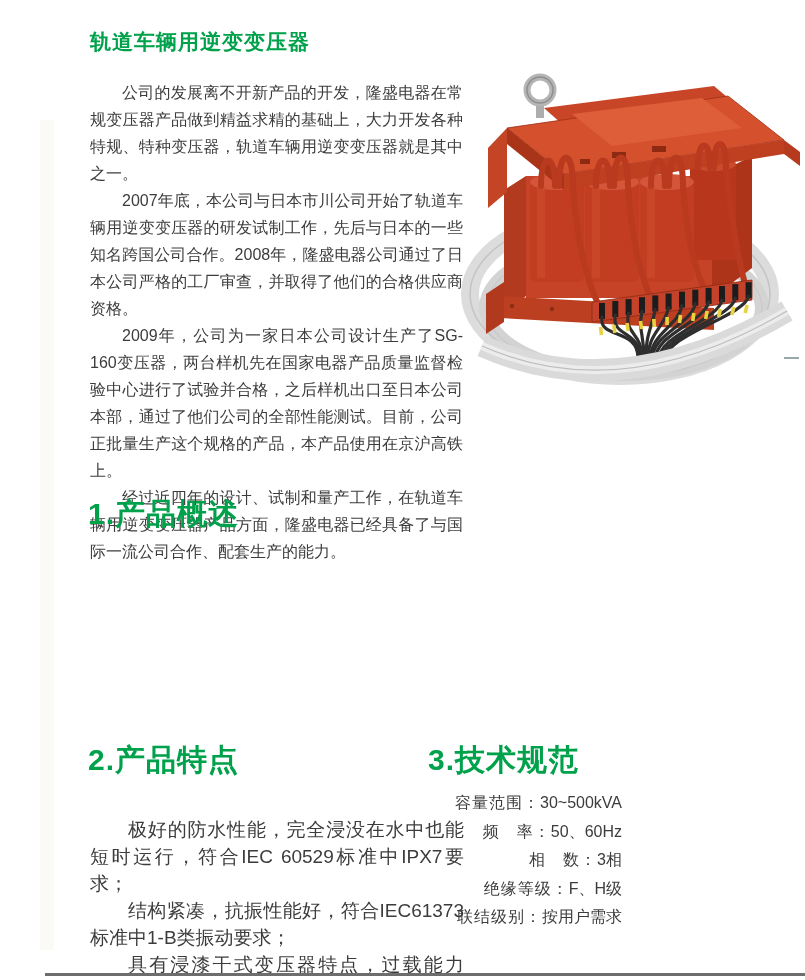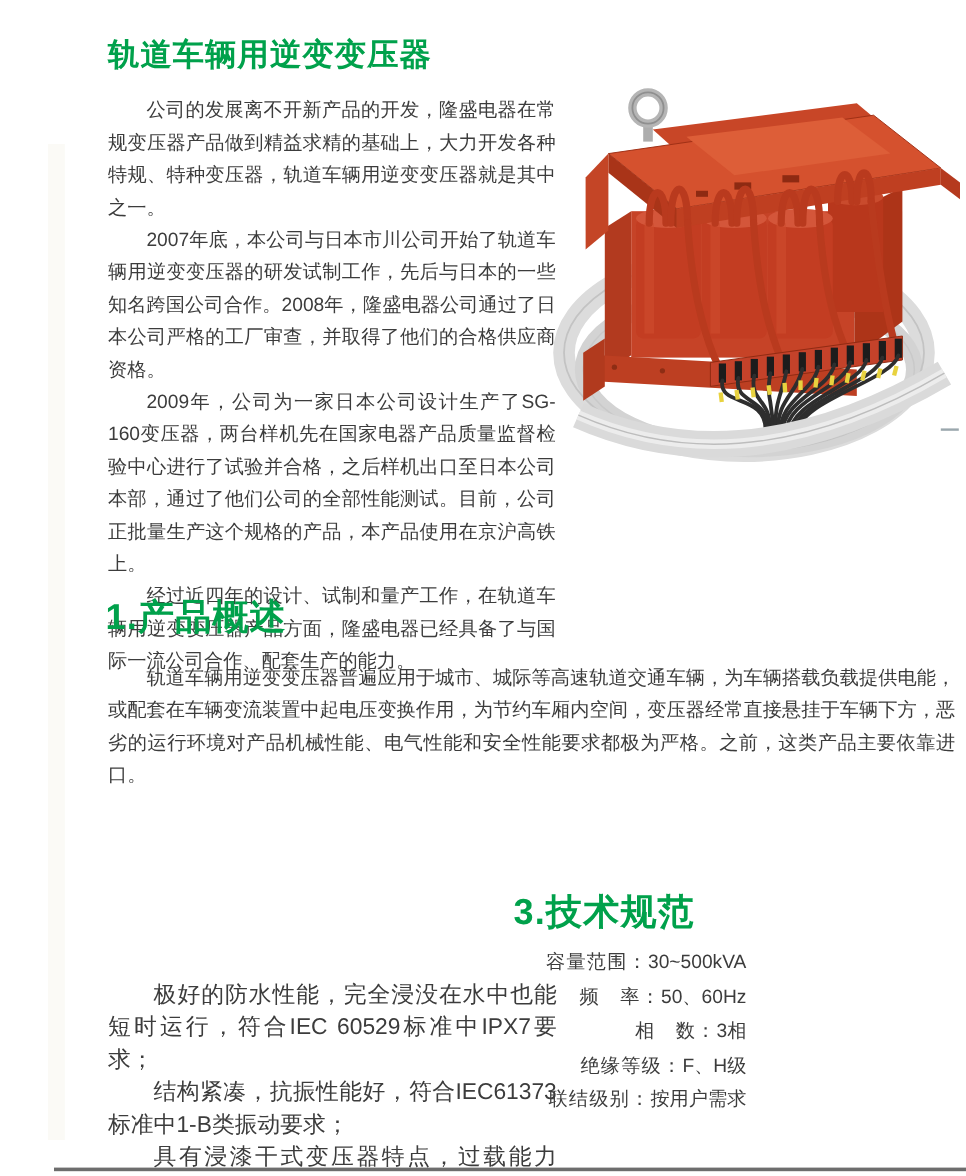--- a/index.html
+++ b/index.html
@@ -15,21 +15,21 @@
 
   .left-strip {
     position: absolute; left: 40px; top: 120px;
     width: 14px; height: 830px;
     background: #fbfaf6;
   }
 
   .doc-title {
     position: absolute; left: 90px; top: 28px;
     margin: 0;
-    font-size: 26px; font-weight: 700;
+    font-size: 21px; font-weight: 700;
     color: #00a14b;
     letter-spacing: 1px;
   }
 
   .intro {
     position: absolute; left: 90px; top: 79px;
     width: 373px;
     font-size: 16px; line-height: 27px;
     text-align: justify;
   }
@@ -222,22 +222,22 @@
       <g>
         <path d="M 30,290 Q 170,352 335,255" fill="none" stroke="#dadada" stroke-width="22"></path>
         <path d="M 30,290 Q 170,352 335,255" fill="none" stroke="#ececec" stroke-width="8"></path>
         <path d="M 30,290 Q 170,352 335,255" fill="none" stroke="#bdbdbd" stroke-width="1.2"></path>
         <line x1="332" y1="302" x2="347" y2="302" stroke="#9aa7ad" stroke-width="2"></line>
       </g>
     </svg>
   </figure>
 
   <h2 class="sec sec1">1.产品概述</h2>
-  <p class="overview-body">轨道车辆用逆变变压器普遍应用于城市、城际等高速轨道交通车辆，为车辆搭载负载提供电能，或配套在车辆变流装置中起电压变换作用，为节约车厢内空间，变压器经常直接悬挂于车辆下方，恶劣的运行环境对产品机械性能、电气性能和安全性能要求都极为严格。之前，这类产品主要依靠进口。</p>
-
+
+  <h2 class="sec sec2">2.产品特点</h2>
   <div class="features">
     <p>极好的防水性能，完全浸没在水中也能短时运行，符合IEC 60529标准中IPX7要求；</p>
     <p>结构紧凑，抗振性能好，符合IEC61373标准中1-B类振动要求；</p>
     <p>具有浸漆干式变压器特点，过载能力强，运行安全，环保；</p>
   </div>
 
   <h2 class="sec sec3">3.技术规范</h2>
   <div class="specs">
     <div class="spec-row">
       <span class="spec-label">容量范围：</span><span class="spec-value">30~500kVA</span>

